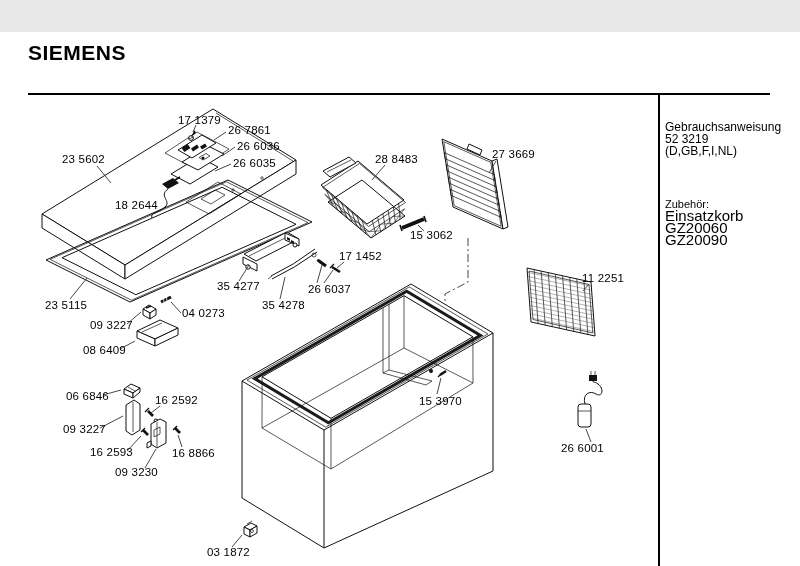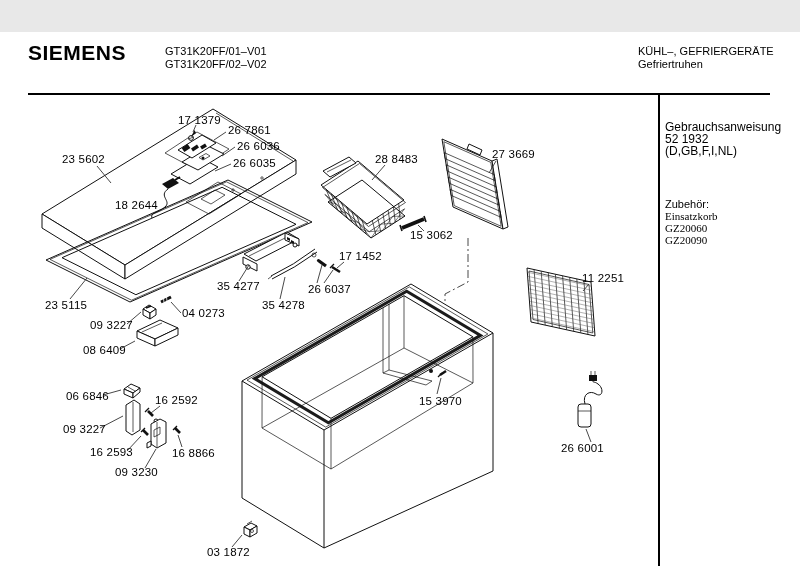--- a/index.html
+++ b/index.html
@@ -6,52 +6,44 @@
   #page{position:relative;width:800px;height:566px;background:#ffffff;overflow:hidden;
         font-family:"Liberation Sans",sans-serif;color:#000;margin-top:32px;}
   .abs{position:absolute;}
   .brand{left:28px;top:9px;font-size:21px;font-weight:bold;letter-spacing:.5px;}
   .models{left:165px;top:13px;font-size:11px;line-height:12.5px;}
   .cat{left:638px;top:13px;font-size:11px;line-height:12.5px;}
   .hrule{left:28px;top:61px;width:742px;height:2px;background:#000;}
   .vrule{left:658px;top:61px;width:2px;height:476px;background:#000;}
   .side1{left:665px;top:89px;font-size:12px;line-height:12px;}
   .side2{left:665px;top:166px;font-size:11px;line-height:12px;}
-  .side3{left:665px;top:178px;font-size:11px;line-height:12px;font-family:Liberation Serif, serif;}
+  .side3{left:665px;top:178px;font-size:15px;line-height:12px;}
   .footer{left:37px;top:535px;font-size:11px;letter-spacing:.2px;}
   .footer .sheet{margin-left:11px;}
   svg{position:absolute;left:0;top:0;}
   text.pl{font-family:"Liberation Sans",sans-serif;font-size:11.5px;fill:#000;letter-spacing:.2px;}
   .ln{stroke:#111;stroke-width:1;fill:none;}
   .lnw{stroke:#111;stroke-width:1;fill:#fff;}
   .thin{stroke:#111;stroke-width:.7;fill:none;}
   .ldr{stroke:#333;stroke-width:.9;fill:none;}
   .dark{fill:#111;stroke:none;}
 </style>
 </head>
 <body>
 
 <div id="page">
 
   <div class="abs brand">SIEMENS</div>
-  <div class="abs models">
-    <div>GT31K20FF/01–V01</div>
-    <div>GT31K20FF/02–V02</div>
-  </div>
-  <div class="abs cat">
-    <div>KÜHL–, GEFRIERGERÄTE</div>
-    <div>Gefriertruhen</div>
-  </div>
 
   <div class="abs hrule"></div>
   <div class="abs vrule"></div>
 
   <div class="abs side1">
     <div>Gebrauchsanweisung</div>
-    <div>52 1932</div>
+    <div>52 3219</div>
     <div>(D,GB,F,I,NL)</div>
   </div>
   <div class="abs side2">Zubehör:</div>
   <div class="abs side3">
     <div>Einsatzkorb</div>
     <div>GZ20060</div>
     <div>GZ20090</div>
   </div>
 
 

